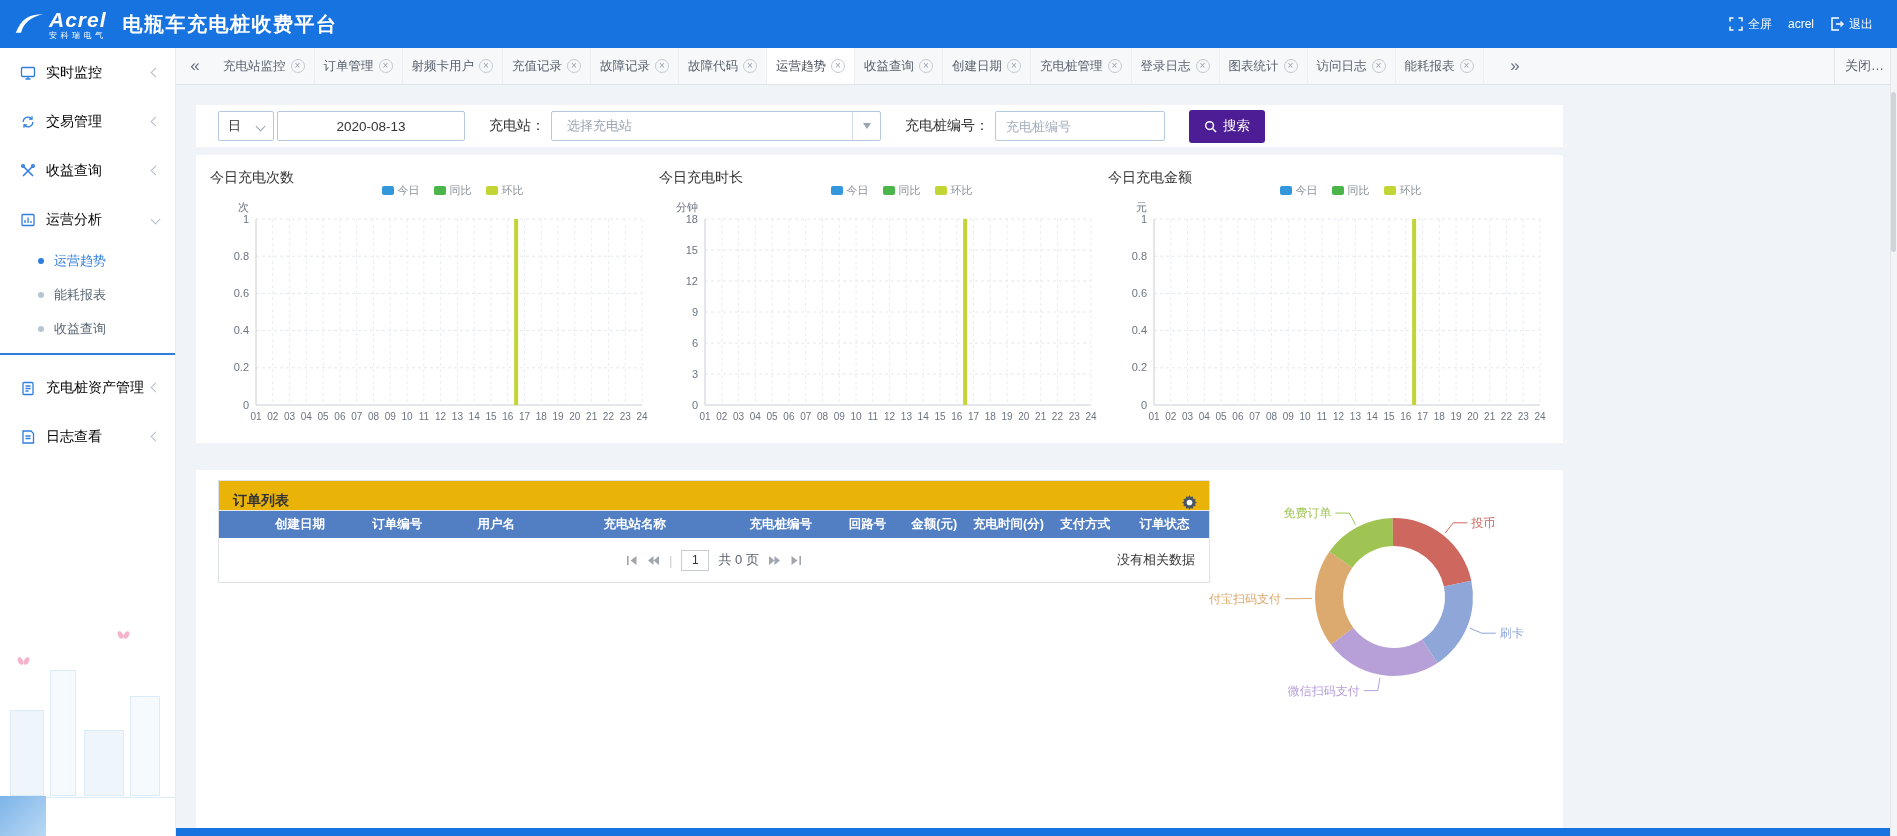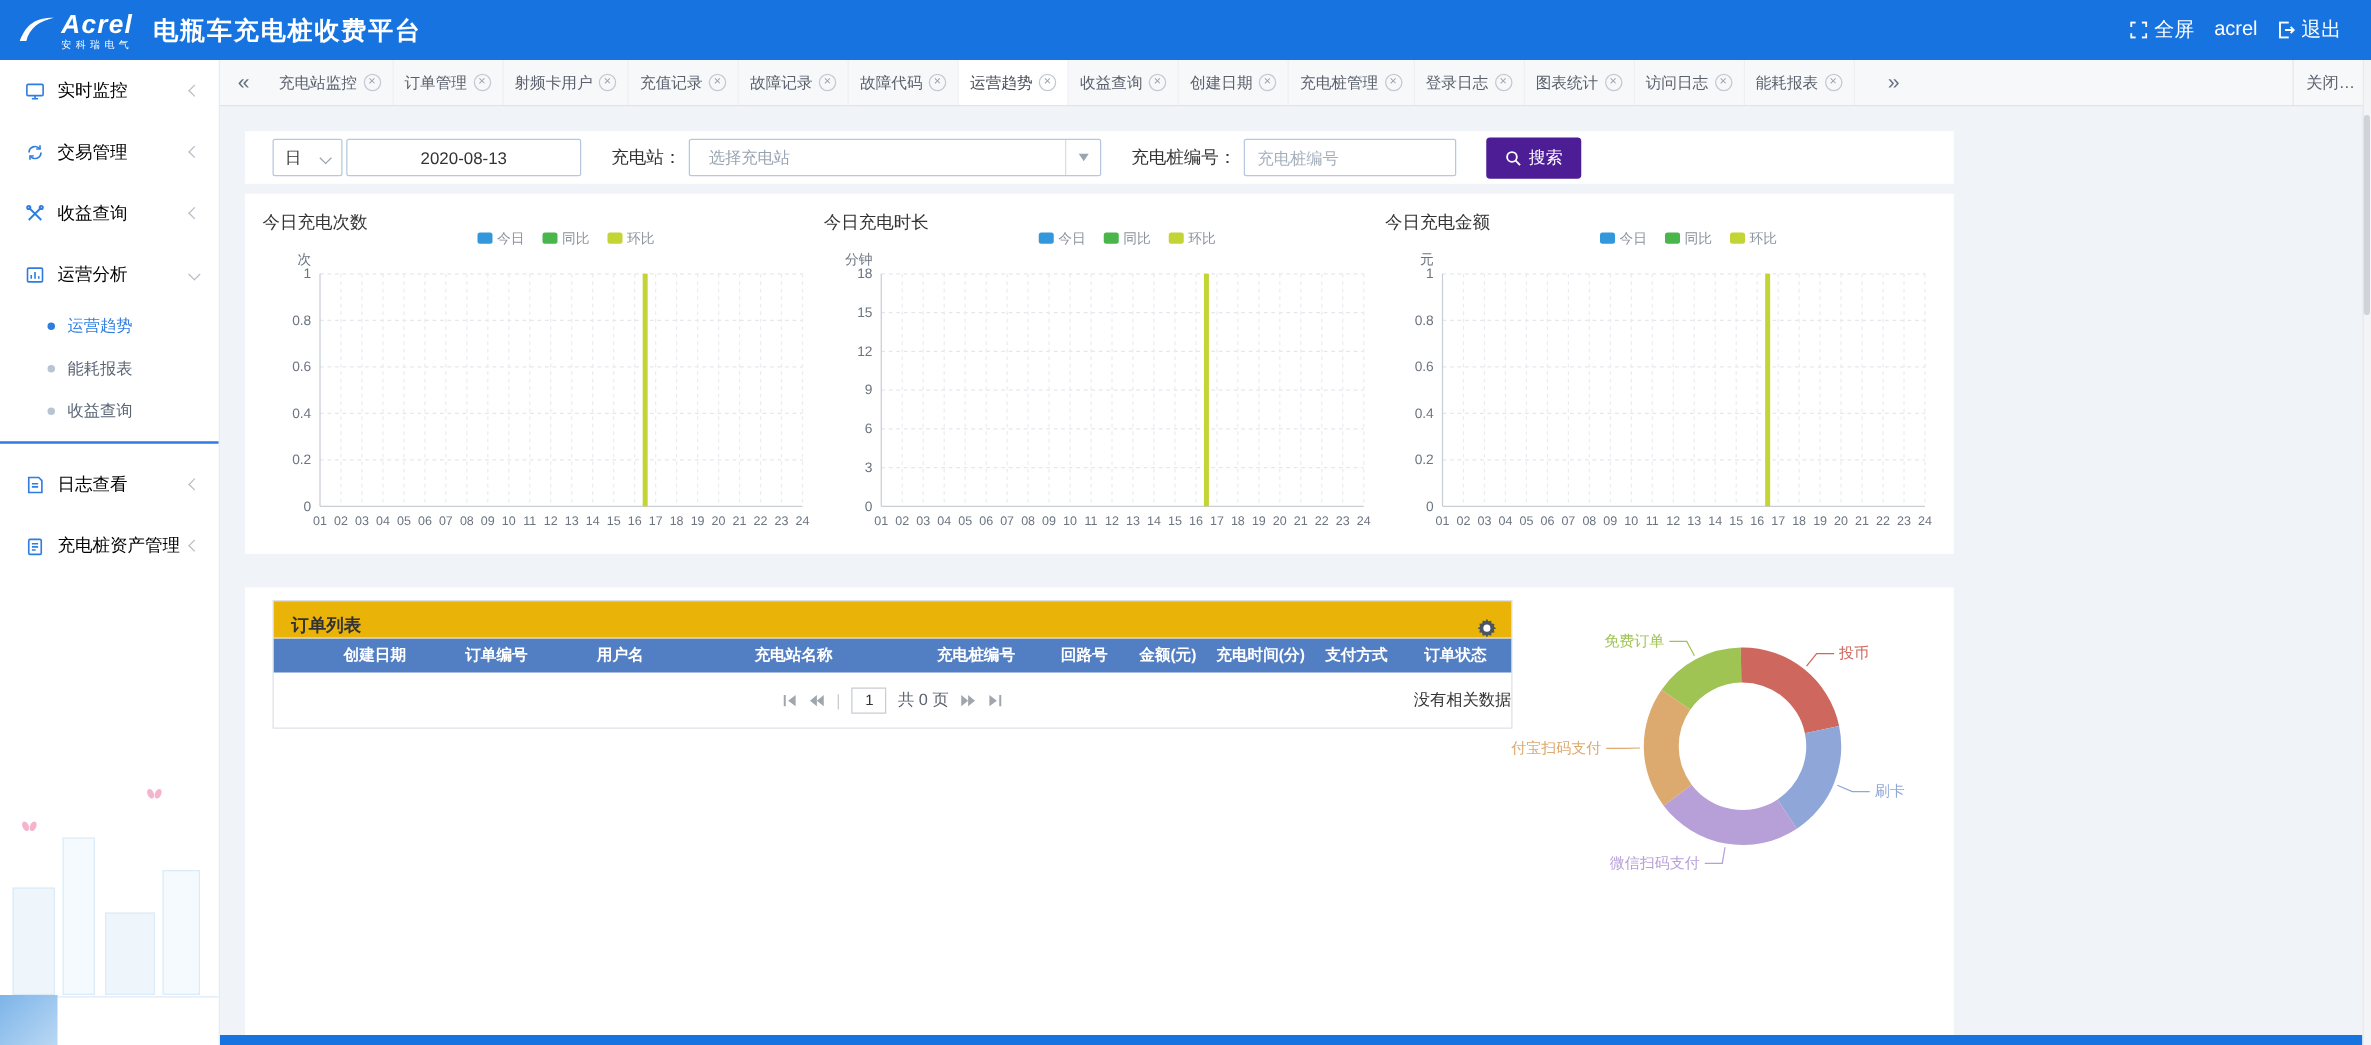--- a/index.html
+++ b/index.html
@@ -4,21 +4,21 @@
 <style>
 *{margin:0;padding:0;box-sizing:border-box}
 html,body{width:1897px;height:836px;overflow:hidden;background:#f0f4f8;font-family:"Liberation Sans","DejaVu Sans",sans-serif}
 
 .header{position:absolute;top:0;left:0;width:1897px;height:48px;background:#1673e0;display:flex;align-items:center;color:#fff;z-index:20}
 .logo{display:flex;align-items:center;margin-left:14px;gap:5px}
 .logo-text{display:flex;flex-direction:column;line-height:1}
 .logo-en{font-size:21px;font-weight:bold;font-style:italic;letter-spacing:1px}
 .logo-cn{font-size:8px;letter-spacing:3.5px;margin-top:2px;white-space:nowrap}
 .app-title{font-size:20px;font-weight:bold;margin-left:16px;letter-spacing:1.5px}
-.header-right{margin-left:auto;margin-right:24px;display:flex;align-items:center;gap:16px;font-size:16px}
+.header-right{margin-left:auto;margin-right:24px;display:flex;align-items:center;gap:16px;font-size:12px}
 .hbtn{display:flex;align-items:center;gap:5px;cursor:pointer;white-space:nowrap}
 
 .sidebar{position:absolute;top:48px;left:0;width:176px;height:788px;background:#fff;border-right:1px solid #e8ecf0;overflow:hidden;z-index:10}
 .side-item{height:49px;display:flex;align-items:center;padding:0 16px 0 20px;font-size:14px;color:#000000;cursor:pointer;white-space:nowrap}
 .side-item svg{margin-right:10px;flex:none}
 .chev{width:7px;height:7px;border-left:1.6px solid #b4bcc6;border-top:1.6px solid #b4bcc6;display:inline-block;flex:none}
 .chev.left{transform:rotate(-45deg)}
 .chev.down{transform:rotate(225deg)}
 .side-item .chev{margin-left:auto}
 .side-sub{padding-bottom:7px;border-bottom:2px solid #2f7de1}
@@ -79,21 +79,21 @@
 .table-box{position:absolute;left:22px;top:10px;width:992px;border:1px solid #dde2e9;background:#fff}
 .tb-title{height:30px;background:#eab308;border-bottom:1px solid #e6eaf0;display:flex;align-items:flex-end;padding:0 12px 0 14px;font-size:14px;font-weight:bold;color:#333}
 .gear{margin-left:auto;cursor:pointer;display:flex}
 .tb-header{height:27px;background:#527ec3;display:flex;align-items:center}
 .th{color:#fff;font-size:12.5px;font-weight:bold;text-align:center;white-space:nowrap;overflow:hidden}
 .tb-footer{height:44px;position:relative;display:flex;align-items:center;justify-content:center;gap:9px}
 .pg{cursor:pointer;display:flex;align-items:center}
 .pg-sep{color:#ccc;font-size:13px}
 .pg-input{width:28px;height:21px;border:1px solid #c8cdd4;text-align:center;font-size:12px;color:#333;outline:none}
 .pg-total{font-size:13px;color:#5a616c;white-space:nowrap}
-.empty{position:absolute;right:0;top:50%;transform:translateY(-50%);font-size:13px;color:#333}
+.empty{position:absolute;right:14px;top:50%;transform:translateY(-50%);font-size:13px;color:#333}
 .donut-wrap{position:absolute;left:1012px;top:12px;width:360px;height:300px}
 
 .footer-bar{position:absolute;left:176px;bottom:0;width:1714px;height:8px;background:#1673e0}
 .vtrack{position:absolute;right:0;top:48px;width:7px;height:788px;background:#f3f4f6;border-left:1px solid #e5e7ea}
 .vthumb{position:absolute;right:1px;top:44px;width:5px;height:160px;background:#cfd4da;border-radius:3px}
 svg text{font-family:"Liberation Sans","DejaVu Sans",sans-serif}
 </style>
 </head>
 <body>
 
@@ -170,32 +170,32 @@
       <span>能耗报表</span>
     </div>
     <div class="sub-item">
       <i class="dot"></i>
       <span>收益查询</span>
     </div>
   </div>
   <div class="side-group2">
     <div class="side-item">
       <svg width="16" height="16" viewBox="0 0 16 16" fill="none" stroke="#2f7de1" stroke-width="1.3">
+          <rect x="3" y="2.5" width="10" height="12" rx="1"></rect>
+          <path d="M5.5 6h5M5.5 8.5h5M5.5 11h3"></path>
+        </svg>
+      <span>充电桩资产管理</span>
+      <i class="chev left"></i>
+    </div>
+    <div class="side-item">
+      <svg width="16" height="16" viewBox="0 0 16 16" fill="none" stroke="#2f7de1" stroke-width="1.3">
           <path d="M3 2h8l2.5 2.5V14H3z"></path>
           <path d="M5.5 7h5M5.5 9.5h5"></path>
         </svg>
       <span>日志查看</span>
-      <i class="chev left"></i>
-    </div>
-    <div class="side-item">
-      <svg width="16" height="16" viewBox="0 0 16 16" fill="none" stroke="#2f7de1" stroke-width="1.3">
-          <rect x="3" y="2.5" width="10" height="12" rx="1"></rect>
-          <path d="M5.5 6h5M5.5 8.5h5M5.5 11h3"></path>
-        </svg>
-      <span>充电桩资产管理</span>
       <i class="chev left"></i>
     </div>
   </div>
   <div class="decor">
     <div class="bld b2"></div>
       <div class="bld b1"></div>
       <div class="bld b3"></div>
       <div class="bld b4"></div>
     <div class="bld ground"></div>
     <div class="bld corner"></div>

